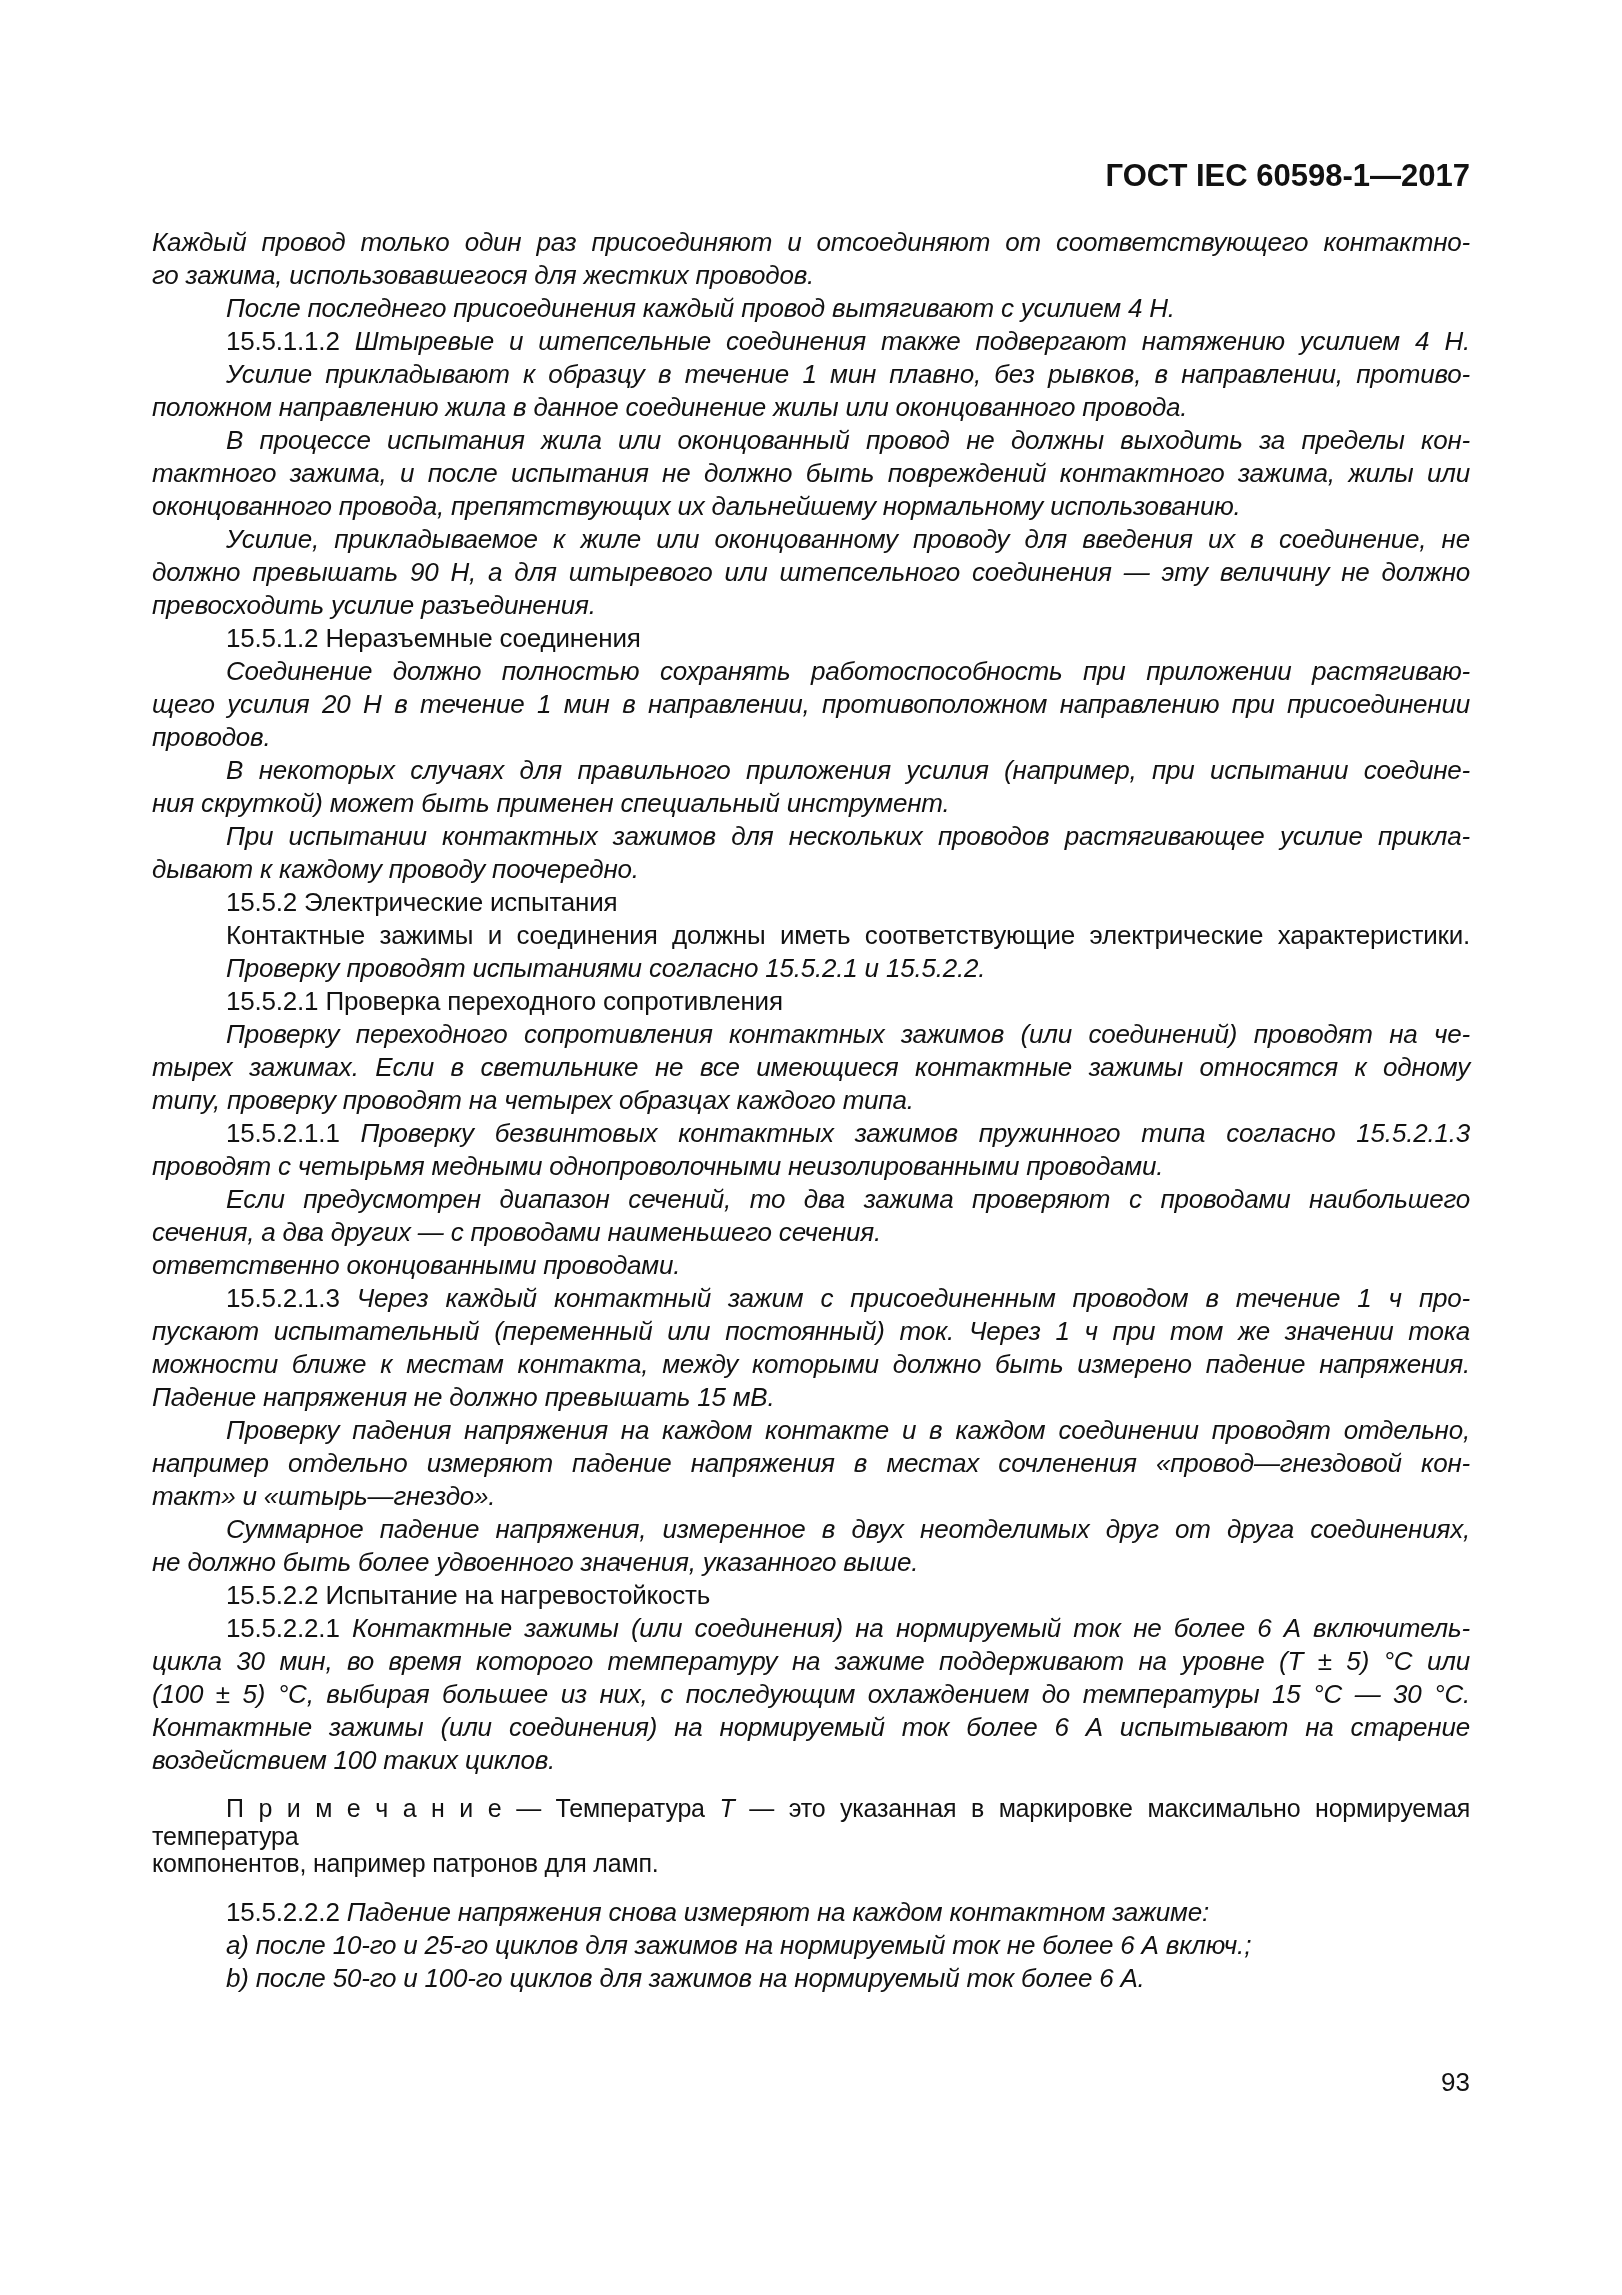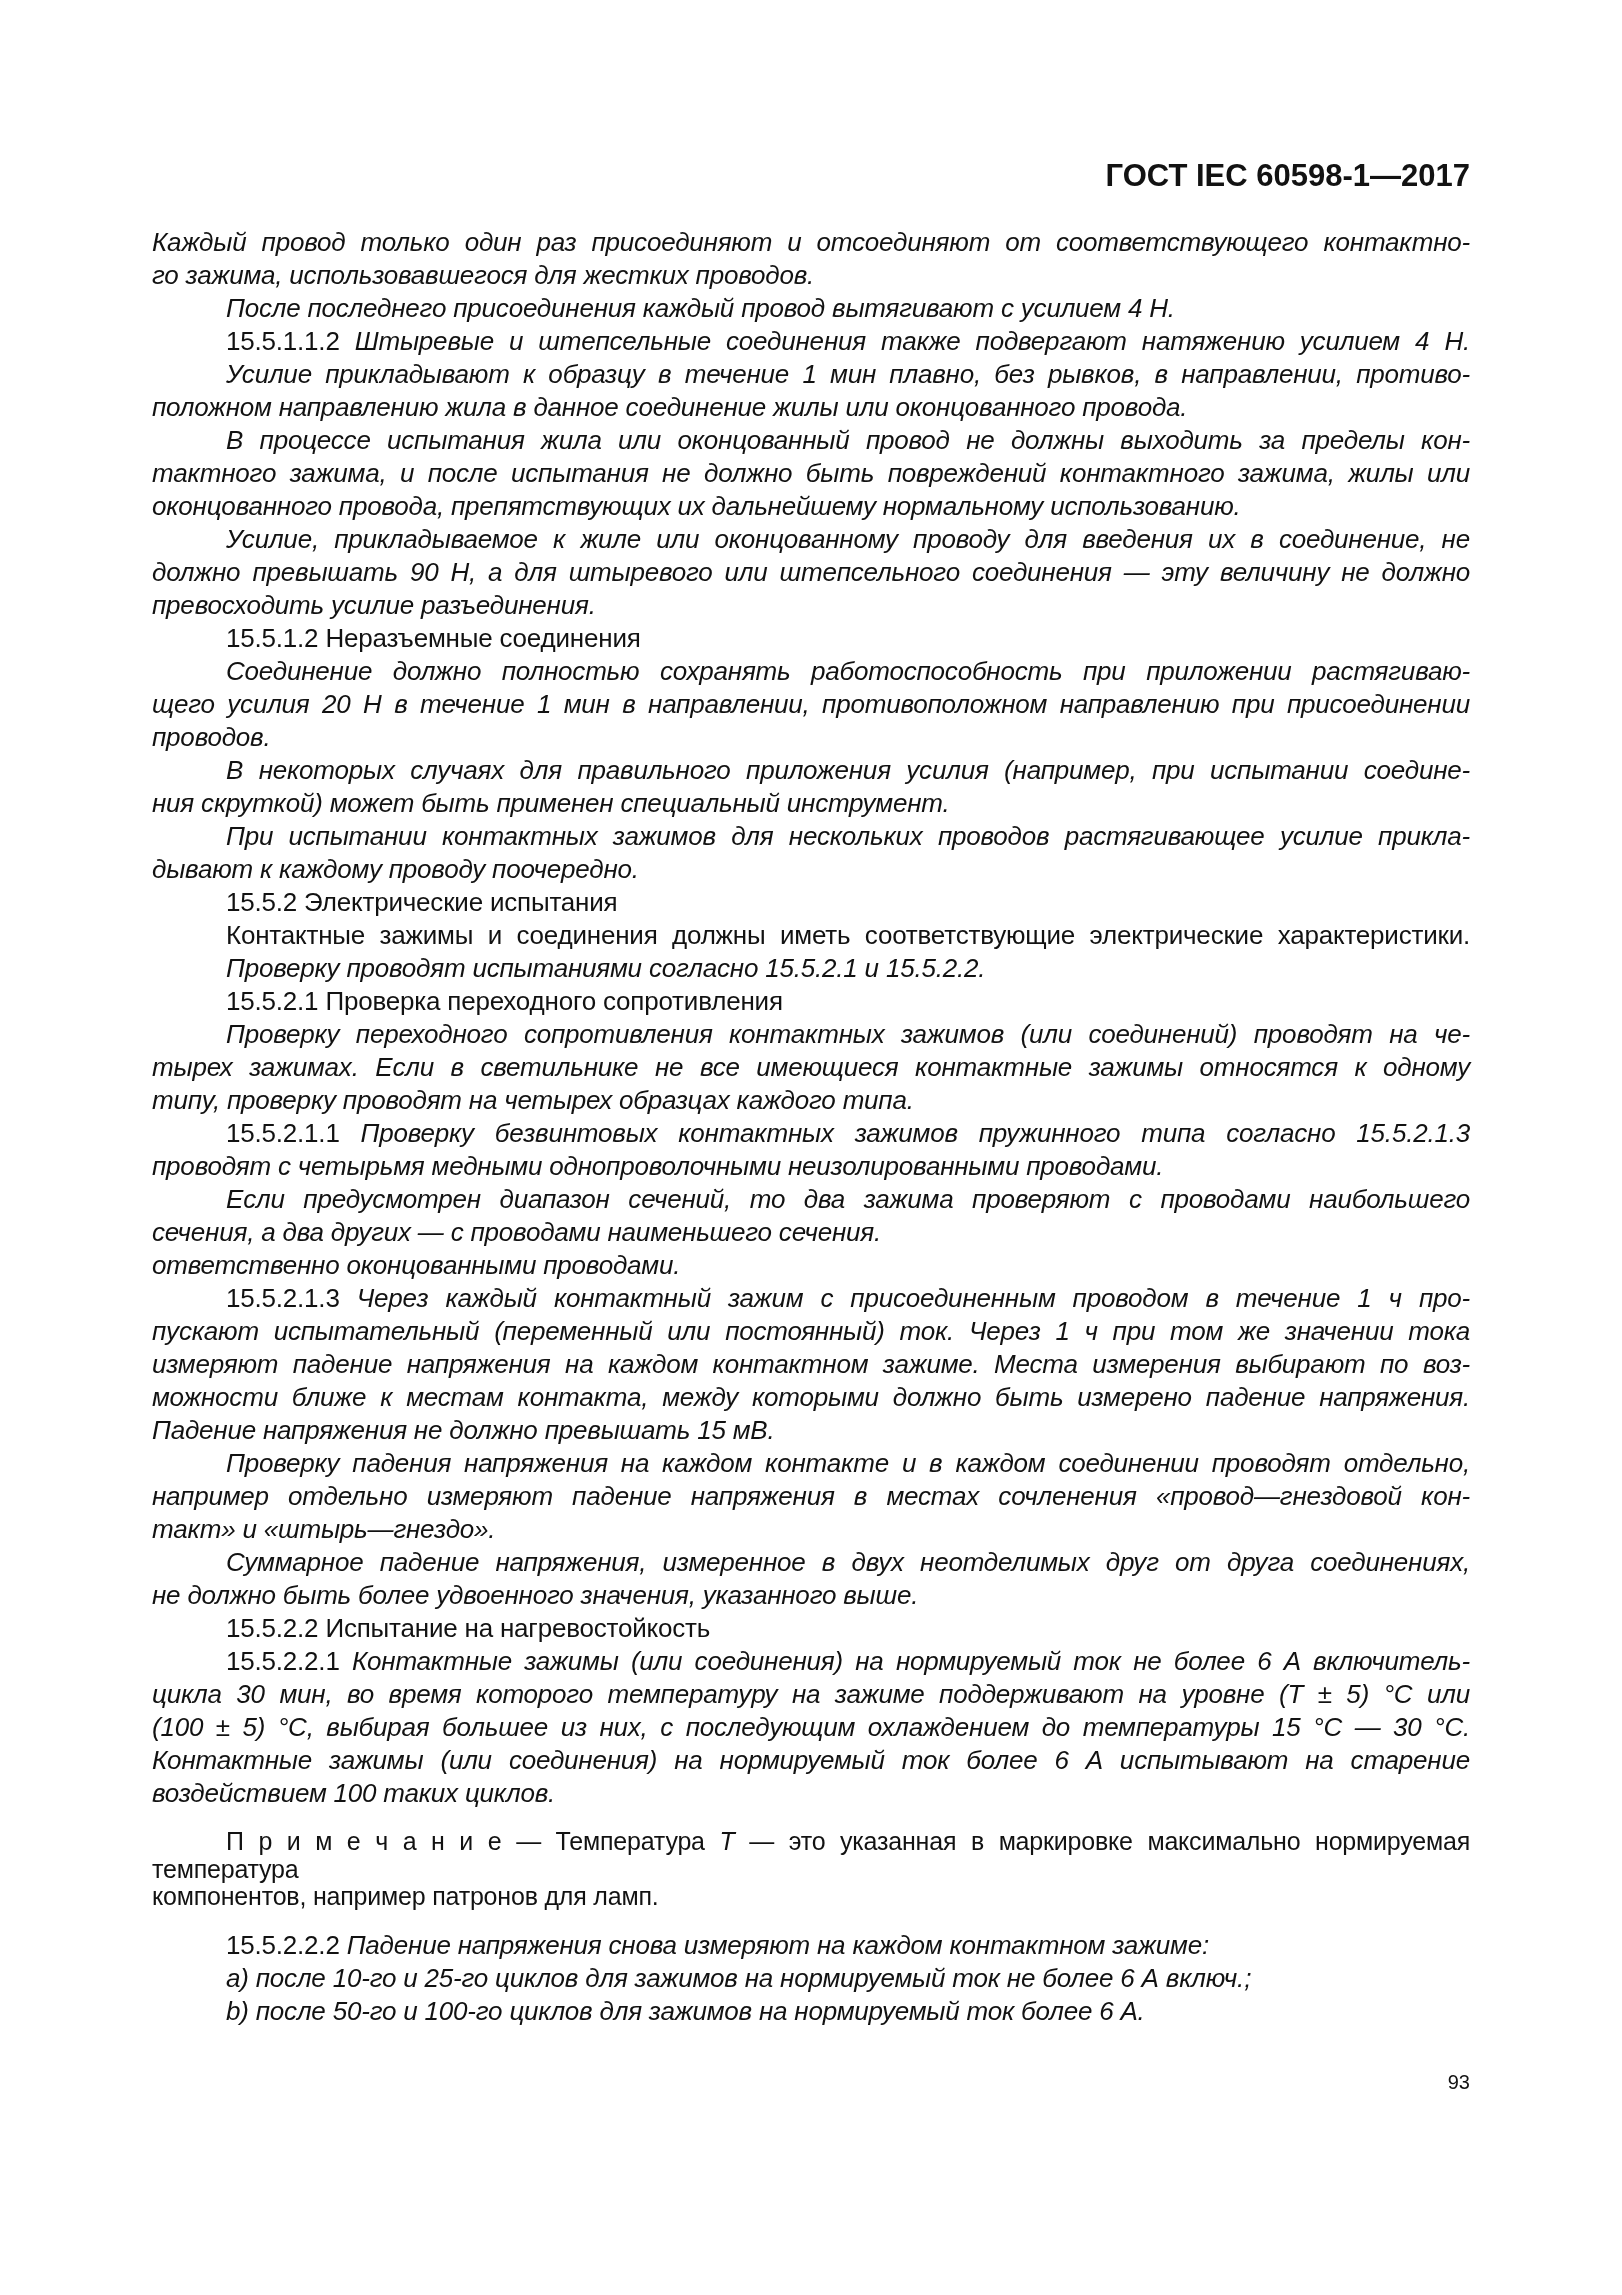--- a/index.html
+++ b/index.html
@@ -57,21 +57,21 @@
   .line.after-note { margin-top: 18.3px; }
   .content-area .i { font-style: italic; }
   .content-area .b { font-weight: 400; }
   .content-area .r { font-style: normal; font-weight: 400; }
   .page-footer {
     position: absolute;
     top: 2066px;
     left: 152px;
     width: 1318px;
     text-align: right;
-    font-size: 20px;
+    font-size: 26px;
     line-height: 33px;
   }
 </style>
 </head>
 <body>
 
 <div class="page">
   <div class="page-header">ГОСТ IEC 60598-1—2017</div>
 
   <div class="content-area" id="content-area">
@@ -102,21 +102,20 @@
       <div class="line ind"><span class="i">Проверку переходного сопротивления контактных зажимов (или соединений) проводят на че-</span></div>
       <div class="line"><span class="i">тырех зажимах. Если в светильнике не все имеющиеся контактные зажимы относятся к одному</span></div>
       <div class="line last"><span class="i">типу, проверку проводят на четырех образцах каждого типа.</span></div>
       <div class="line ind"><span class="r">15.5.2.1.1 </span><span class="i">Проверку безвинтовых контактных зажимов пружинного типа согласно 15.5.2.1.3</span></div>
       <div class="line last"><span class="i">проводят с четырьмя медными однопроволочными неизолированными проводами.</span></div>
       <div class="line ind"><span class="i">Если предусмотрен диапазон сечений, то два зажима проверяют с проводами наибольшего</span></div>
       <div class="line last"><span class="i">сечения, а два других — с проводами наименьшего сечения.</span></div>
       <div class="line last"><span class="i">ответственно оконцованными проводами.</span></div>
       <div class="line ind"><span class="r">15.5.2.1.3 </span><span class="i">Через каждый контактный зажим с присоединенным проводом в течение 1 ч про-</span></div>
       <div class="line"><span class="i">пускают испытательный (переменный или постоянный) ток. Через 1 ч при том же значении тока</span></div>
-      <div class="line"><span class="i">измеряют падение напряжения на каждом контактном зажиме. Места измерения выбирают по воз-</span></div>
       <div class="line"><span class="i">можности ближе к местам контакта, между которыми должно быть измерено падение напряжения.</span></div>
       <div class="line last"><span class="i">Падение напряжения не должно превышать 15 мВ.</span></div>
       <div class="line ind"><span class="i">Проверку падения напряжения на каждом контакте и в каждом соединении проводят отдельно,</span></div>
       <div class="line"><span class="i">например отдельно измеряют падение напряжения в местах сочленения «провод—гнездовой кон-</span></div>
       <div class="line last"><span class="i">такт» и «штырь—гнездо».</span></div>
       <div class="line ind"><span class="i">Суммарное падение напряжения, измеренное в двух неотделимых друг от друга соединениях,</span></div>
       <div class="line last"><span class="i">не должно быть более удвоенного значения, указанного выше.</span></div>
       <div class="line ind last"><span class="r">15.5.2.2 Испытание на нагревостойкость</span></div>
       <div class="line ind"><span class="r">15.5.2.2.1 </span><span class="i">Контактные зажимы (или соединения) на нормируемый ток не более 6 А включитель-</span></div>
       <div class="line"><span class="i">цикла 30 мин, во время которого температуру на зажиме поддерживают на уровне (Т ± 5) °С или</span></div>

